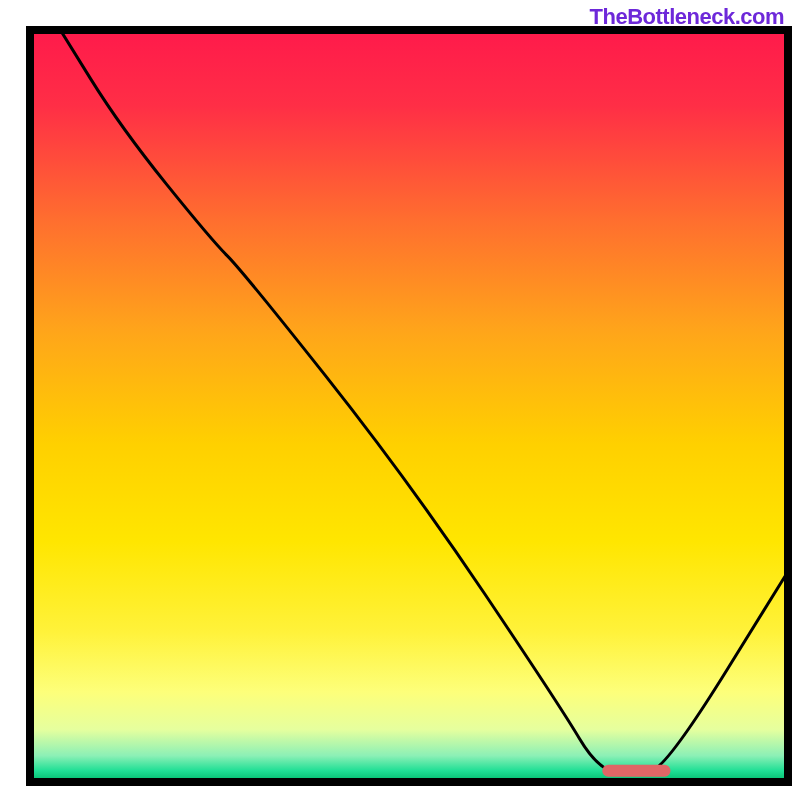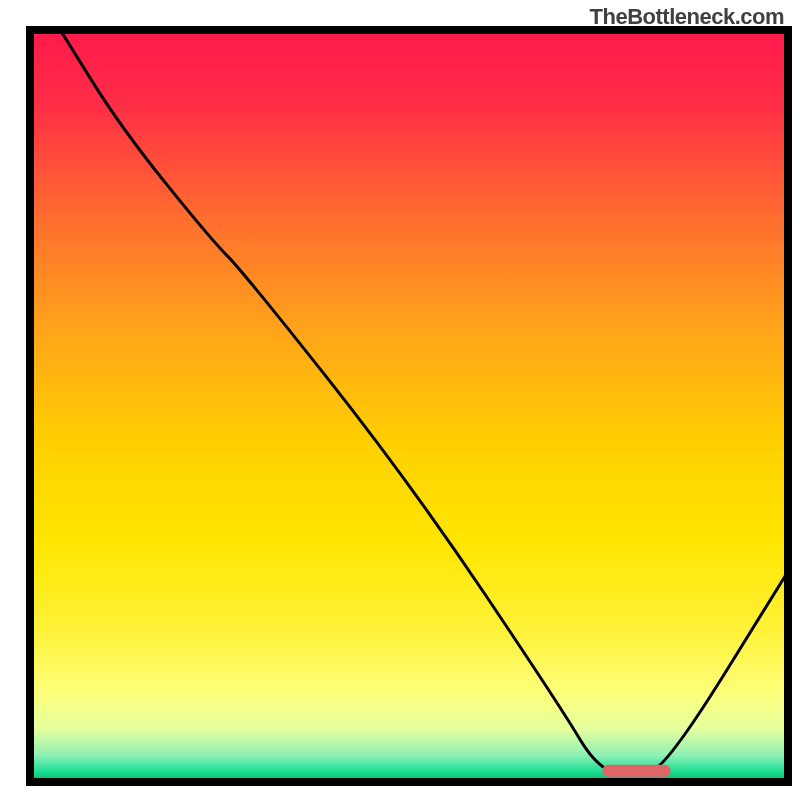--- a/index.html
+++ b/index.html
@@ -12,21 +12,21 @@
   }
   .chart-container {
     position: relative;
     width: 800px;
     height: 800px;
   }
   .watermark {
     position: absolute;
     top: 4px;
     right: 16px;
-    color: #404040;
+    color: #6d28d9;
     font-family: Arial, Helvetica, sans-serif;
     font-size: 22px;
     font-weight: 600;
     letter-spacing: -0.5px;
   }
   svg.plot {
     position: absolute;
     left: 0;
     top: 0;
   }

